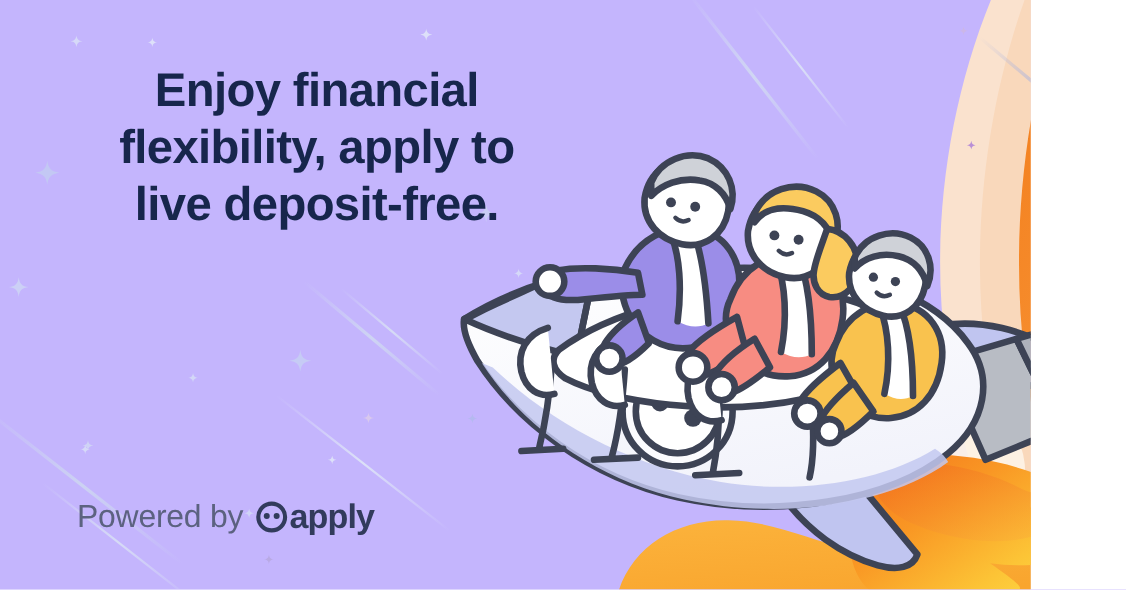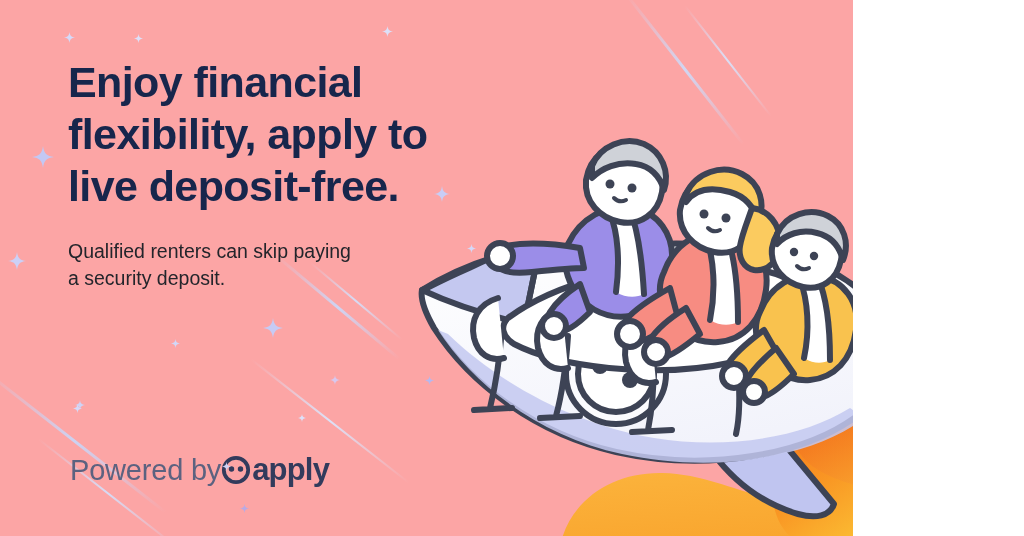--- a/index.html
+++ b/index.html
@@ -4,23 +4,24 @@
 <title>Obligo Banner</title>
 <style>
   * { margin:0; padding:0; box-sizing:border-box; }
   html, body {
     width:1024px; height:536px;
     font-family:"Liberation Sans", sans-serif;
     overflow:hidden;
   }
   #banner {
     position:relative;
-    width:853px; height:536px;
-    background:#fca5a5;
+    width:937px; height:536px;
+    background:#c4b5fd;
     overflow:hidden;
+    text-align:center;
   }
 
   
   .bg-layer { position:absolute; pointer-events:none; }
 
   #orange-swoosh { inset:0; width:1024px; height:536px; }
 
   .sparkle { position:absolute; pointer-events:none; }
   .streak  { position:absolute; pointer-events:none;
              border-radius:99px; transform-origin:center; }
@@ -42,21 +43,21 @@
     margin-top:26px;
     font-size:19.5px;
     line-height:27px;
     color:#23252b;
     white-space:pre-line;
   }
 
   
   #logo-lockup {
     position:absolute; left:70px; top:452px;
-    display:flex; align-items:center; 
+    display:flex; align-items:center; gap:11px;
     z-index:7;
   }
   #powered-by {
     font-size:29px; font-weight:normal;
     color:#5c6280; letter-spacing:-0.2px;
   }
   #obligo-wordmark {
     display:flex; align-items:center; gap:1px;
     font-size:31px; font-weight:bold;
     color:#323b5c; letter-spacing:-0.8px;
@@ -169,22 +170,20 @@
     <path d="M12 0 C13 8 16 11 24 12 C16 13 13 16 12 24 C11 16 8 13 0 12 C8 11 11 8 12 0 Z" fill="#b98fd6"></path>
   </svg>
   <svg class="sparkle" style="left:382px; top:26px; width:11px; height:11px;" viewBox="0 0 24 24">
     <path d="M12 0 C13 8 16 11 24 12 C16 13 13 16 12 24 C11 16 8 13 0 12 C8 11 11 8 12 0 Z" fill="#dde0f9"></path>
   </svg>
 
   <div id="text-block">
     <h1 id="headline">Enjoy financial
 flexibility, apply to
 live deposit-free.</h1>
-    <p id="subhead">Qualified renters can skip paying
-a security deposit.</p>
   </div>
 
   <svg id="rocket-illustration" viewBox="0 0 640 414" aria-hidden="true">
     <defs>
       <linearGradient id="bodyGrad" x1="0" y1="0" x2="0.4" y2="1">
         <stop offset="0%" stop-color="#ffffff"></stop>
         <stop offset="100%" stop-color="#f2f3fb"></stop>
       </linearGradient>
     </defs>
     <g stroke="#3d4355" stroke-width="6" stroke-linecap="round" stroke-linejoin="round" fill="none">

